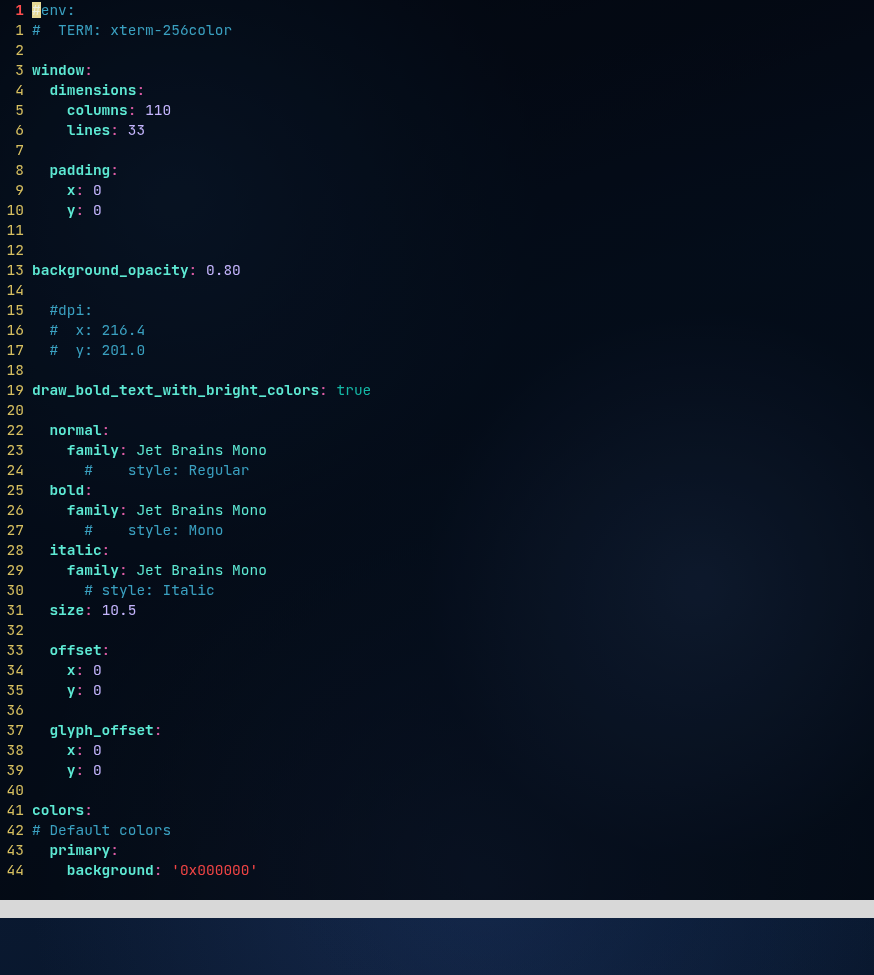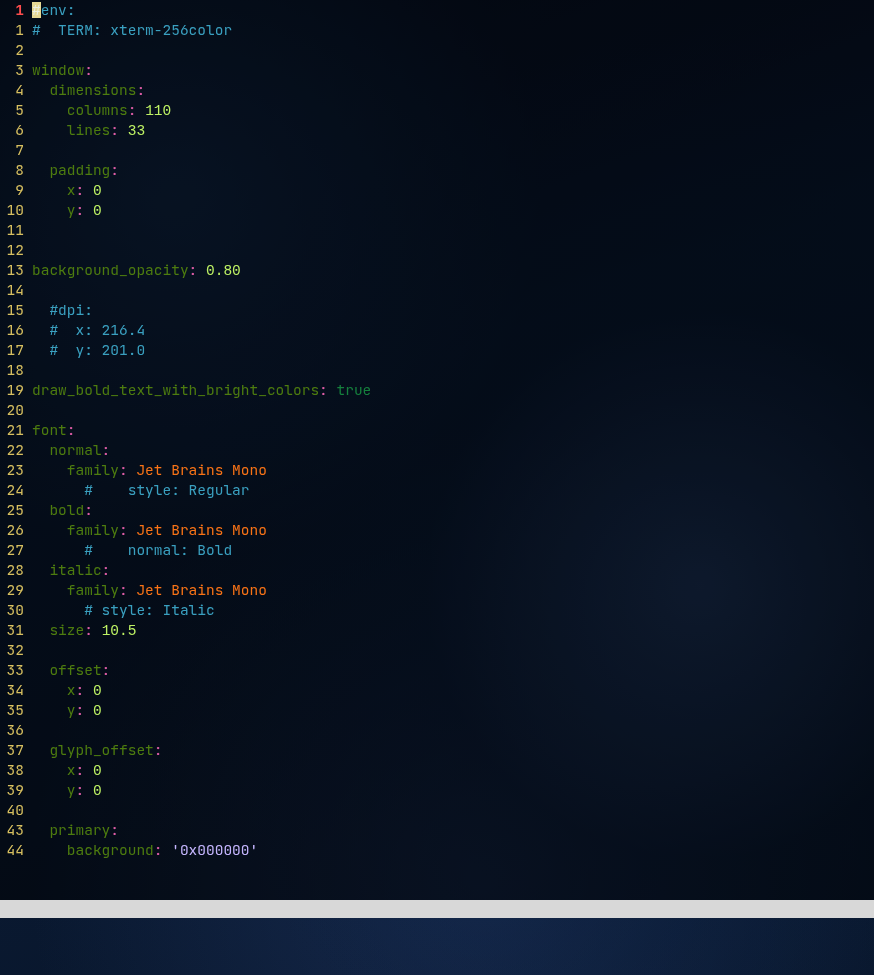--- a/index.html
+++ b/index.html
@@ -44,26 +44,26 @@
     flex-shrink: 0;
   }
   .gutter.cur {
     color: #ff4d4d;
     font-weight: bold;
   }
   .code {
     flex: 1;
   }
   .tok-comment { color: #3aa0c0; }
-  .tok-key     { color: #4d7c0f; font-weight: normal; }
+  .tok-key     { color: #5eead4; font-weight: bold; }
   .tok-colon   { color: #e05ea8; }
-  .tok-num     { color: #bef264; font-family: Liberation Mono, monospace; }
-  .tok-atom    { color: #15803d; }
-  .tok-str     { color: #c4b5fd; }
-  .tok-plain   { color: #f97316; }
+  .tok-num     { color: #c4b5fd; }
+  .tok-atom    { color: #14b8a6; }
+  .tok-str     { color: #ef4444; }
+  .tok-plain   { color: #5eead4; }
   .statusbar {
     position: absolute;
     top: 900px;
     left: 0;
     width: 874px;
     height: 18px;
     background: #d8d8d8;
   }
 </style>
 </head>
@@ -84,36 +84,37 @@
     <div class="line"><span class="gutter">11</span><span class="code"></span></div>
     <div class="line"><span class="gutter">12</span><span class="code"></span></div>
     <div class="line"><span class="gutter">13</span><span class="code"><span class="tok-key">background_opacity</span><span class="tok-colon">:</span><span class="tok-plain"> </span><span class="tok-num">0.80</span></span></div>
     <div class="line"><span class="gutter">14</span><span class="code"></span></div>
     <div class="line"><span class="gutter">15</span><span class="code"><span class="tok-plain">  </span><span class="tok-comment">#dpi:</span></span></div>
     <div class="line"><span class="gutter">16</span><span class="code"><span class="tok-plain">  </span><span class="tok-comment">#  x: 216.4</span></span></div>
     <div class="line"><span class="gutter">17</span><span class="code"><span class="tok-plain">  </span><span class="tok-comment">#  y: 201.0</span></span></div>
     <div class="line"><span class="gutter">18</span><span class="code"></span></div>
     <div class="line"><span class="gutter">19</span><span class="code"><span class="tok-key">draw_bold_text_with_bright_colors</span><span class="tok-colon">:</span><span class="tok-plain"> </span><span class="tok-atom">true</span></span></div>
     <div class="line"><span class="gutter">20</span><span class="code"></span></div>
-    <div class="line"><span class="gutter">21</span><span class="code"><span class="tok-key">font</span><span class="tok-colon">:</span></span></div>
     <div class="line"><span class="gutter">22</span><span class="code"><span class="tok-plain">  </span><span class="tok-key">normal</span><span class="tok-colon">:</span></span></div>
     <div class="line"><span class="gutter">23</span><span class="code"><span class="tok-plain">    </span><span class="tok-key">family</span><span class="tok-colon">:</span><span class="tok-plain"> Jet Brains Mono</span></span></div>
     <div class="line"><span class="gutter">24</span><span class="code"><span class="tok-plain">      </span><span class="tok-comment">#    style: Regular</span></span></div>
     <div class="line"><span class="gutter">25</span><span class="code"><span class="tok-plain">  </span><span class="tok-key">bold</span><span class="tok-colon">:</span></span></div>
     <div class="line"><span class="gutter">26</span><span class="code"><span class="tok-plain">    </span><span class="tok-key">family</span><span class="tok-colon">:</span><span class="tok-plain"> Jet Brains Mono</span></span></div>
-    <div class="line"><span class="gutter">27</span><span class="code"><span class="tok-plain">      </span><span class="tok-comment">#    normal: Bold</span></span></div>
+    <div class="line"><span class="gutter">27</span><span class="code"><span class="tok-plain">      </span><span class="tok-comment">#    style: Mono</span></span></div>
     <div class="line"><span class="gutter">28</span><span class="code"><span class="tok-plain">  </span><span class="tok-key">italic</span><span class="tok-colon">:</span></span></div>
     <div class="line"><span class="gutter">29</span><span class="code"><span class="tok-plain">    </span><span class="tok-key">family</span><span class="tok-colon">:</span><span class="tok-plain"> Jet Brains Mono</span></span></div>
     <div class="line"><span class="gutter">30</span><span class="code"><span class="tok-plain">      </span><span class="tok-comment"># style: Italic</span></span></div>
     <div class="line"><span class="gutter">31</span><span class="code"><span class="tok-plain">  </span><span class="tok-key">size</span><span class="tok-colon">:</span><span class="tok-plain"> </span><span class="tok-num">10.5</span></span></div>
     <div class="line"><span class="gutter">32</span><span class="code"></span></div>
     <div class="line"><span class="gutter">33</span><span class="code"><span class="tok-plain">  </span><span class="tok-key">offset</span><span class="tok-colon">:</span></span></div>
     <div class="line"><span class="gutter">34</span><span class="code"><span class="tok-plain">    </span><span class="tok-key">x</span><span class="tok-colon">:</span><span class="tok-plain"> </span><span class="tok-num">0</span></span></div>
     <div class="line"><span class="gutter">35</span><span class="code"><span class="tok-plain">    </span><span class="tok-key">y</span><span class="tok-colon">:</span><span class="tok-plain"> </span><span class="tok-num">0</span></span></div>
     <div class="line"><span class="gutter">36</span><span class="code"></span></div>
     <div class="line"><span class="gutter">37</span><span class="code"><span class="tok-plain">  </span><span class="tok-key">glyph_offset</span><span class="tok-colon">:</span></span></div>
     <div class="line"><span class="gutter">38</span><span class="code"><span class="tok-plain">    </span><span class="tok-key">x</span><span class="tok-colon">:</span><span class="tok-plain"> </span><span class="tok-num">0</span></span></div>
     <div class="line"><span class="gutter">39</span><span class="code"><span class="tok-plain">    </span><span class="tok-key">y</span><span class="tok-colon">:</span><span class="tok-plain"> </span><span class="tok-num">0</span></span></div>
     <div class="line"><span class="gutter">40</span><span class="code"></span></div>
+    <div class="line"><span class="gutter">41</span><span class="code"><span class="tok-key">colors</span><span class="tok-colon">:</span></span></div>
+    <div class="line"><span class="gutter">42</span><span class="code"><span class="tok-comment"># Default colors</span></span></div>
     <div class="line"><span class="gutter">43</span><span class="code"><span class="tok-plain">  </span><span class="tok-key">primary</span><span class="tok-colon">:</span></span></div>
     <div class="line"><span class="gutter">44</span><span class="code"><span class="tok-plain">    </span><span class="tok-key">background</span><span class="tok-colon">:</span><span class="tok-plain"> </span><span class="tok-str">'0x000000'</span></span></div>
   </div>
 <div class="statusbar"></div>
 
 </body></html>

